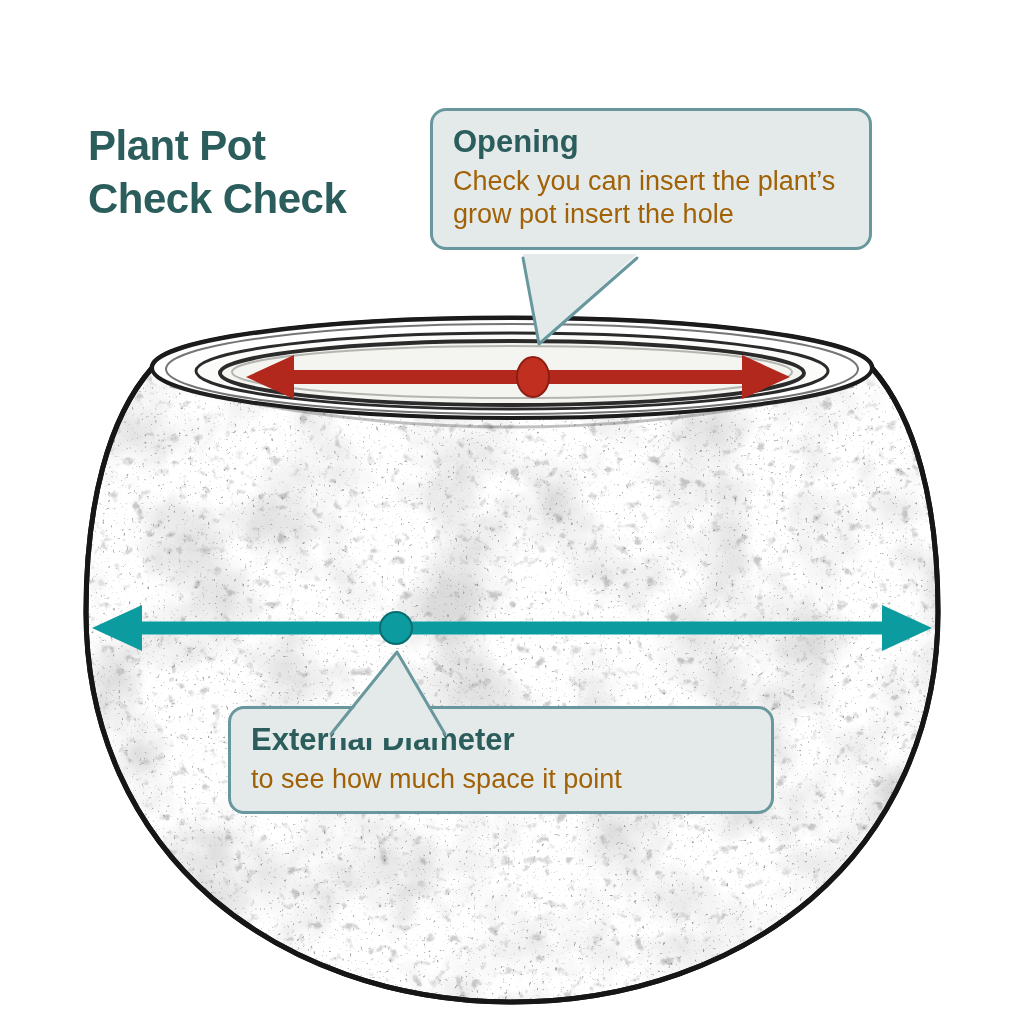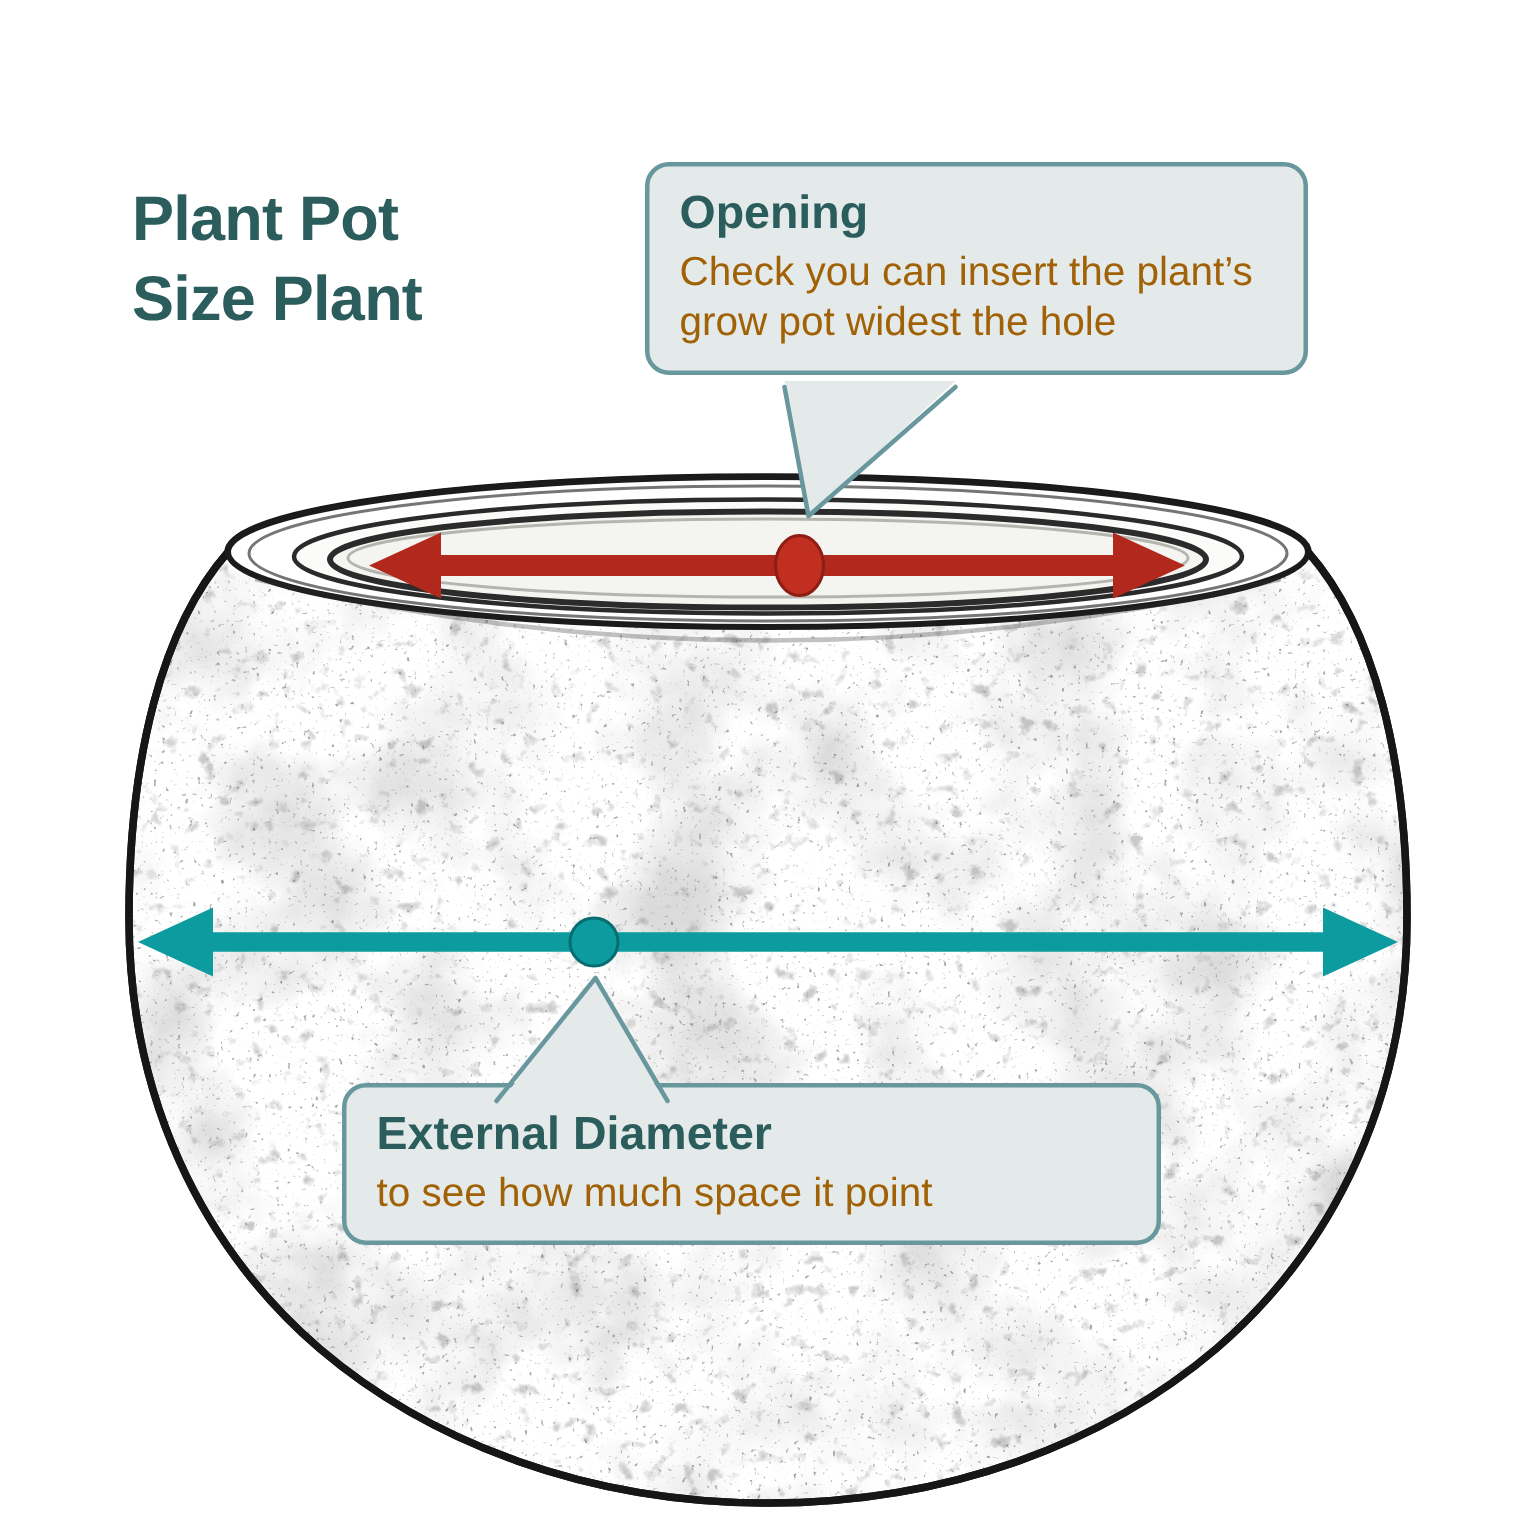--- a/index.html
+++ b/index.html
@@ -13,21 +13,21 @@
     position:absolute;left:88px;top:120px;z-index:3;
     color:#2b5d5c;font-weight:bold;font-size:42px;line-height:1.26;letter-spacing:-0.5px;
   }
   .page-title span{display:block;}
   .callout{
     position:absolute;z-index:3;box-sizing:border-box;
     background:#e4eae9;border:3px solid #68989e;border-radius:16px;
     padding:13px 20px 15px 20px;
   }
   .callout-opening{left:430px;top:108px;width:442px;}
-  .callout-diameter{left:228px;top:722px;width:546px;}
+  .callout-diameter{left:228px;top:706px;width:546px;}
   .callout .c-title{
     color:#2b5d5c;font-weight:bold;font-size:31px;line-height:1.15;margin:0 0 5px 0;
   }
   .callout .c-line{
     color:#a16207;font-size:27px;line-height:1.24;white-space:nowrap;
   }
   .tails{z-index:4;}
 </style>
 </head>
 <body>
@@ -83,27 +83,27 @@
     <g>
       <line x1="134" y1="628" x2="890" y2="628" stroke="#0c9b9e" stroke-width="13"></line>
       <polygon points="92,628 142,605 142,651" fill="#0c9b9e"></polygon>
       <polygon points="932,628 882,605 882,651" fill="#0c9b9e"></polygon>
     </g>
     <circle cx="396" cy="628" r="16" fill="#0c9b9e" stroke="#076d70" stroke-width="2"></circle>
   </svg>
 
   <div class="page-title">
     <span>Plant Pot</span>
-    <span>Size Plant</span>
+    <span>Check Check</span>
   </div>
 
   <div class="callout callout-opening">
     <div class="c-title">Opening</div>
     <div class="c-line">Check you can insert the plant’s</div>
-    <div class="c-line">grow pot widest the hole</div>
+    <div class="c-line">grow pot insert the hole</div>
   </div>
 
   <div class="callout callout-diameter">
     <div class="c-title">External Diameter</div>
     <div class="c-line">to see how much space it point</div>
   </div>
 
   <svg class="tails" viewBox="0 0 1024 1024" aria-hidden="true">
     <g>
       <polygon points="523,254 637,254 539,344" fill="#e4eae9"></polygon>

